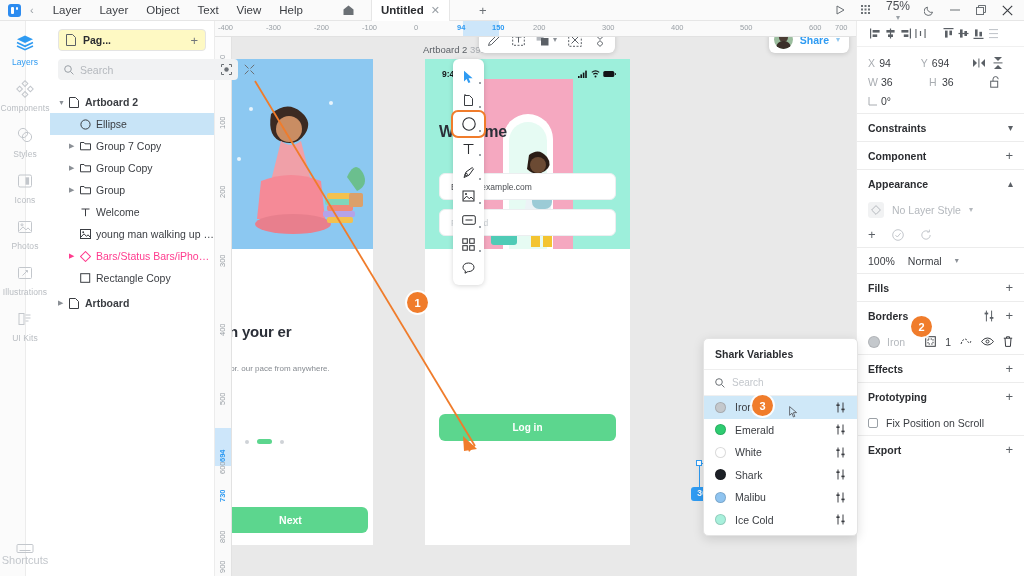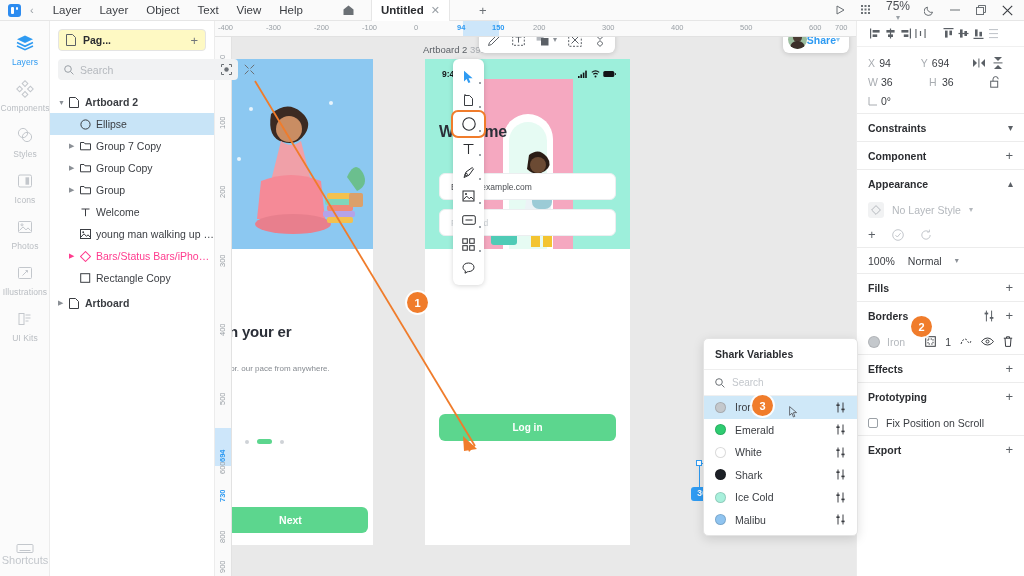--- a/index.html
+++ b/index.html
@@ -34,21 +34,21 @@
     font-weight:bold; font-size:11.5px; color:#2b2d31;
   }
   .tab .x { color:#9aa0a6; font-weight:normal; font-size:11px; }
   .tab-plus { margin-left:11px; color:#6b7075; font-size:13px; }
   .topright { margin-left:auto; display:flex; align-items:center; gap:0; padding-right:4px;}
   .topright > div { width:26px; height:21px; display:flex; align-items:center; justify-content:center; color:#6b7075; font-size:12px;flex-direction:column;}
   .zoomlabel { width:auto !important; padding:0 6px; font-size:11px; color:#4a4d52 !important;}
 
   
   .rail {
-    position:absolute; left:0; top:21px; width:50px; height:555px;
+    position:absolute; left:0; top:21px; width:26px; height:555px;
     background:#fbfbfb; border-right:1px solid #ececec; z-index:30;
   }
   .rail-item { width:50px; padding-top:11px; text-align:center; color:#b9bdc2; }
   .rail-item .ri-ico { height:22px; display:flex; align-items:center; justify-content:center; }
   .rail-item .ri-lab { font-size:8.5px; margin-top:3px; letter-spacing:.1px; }
   .rail-item.active { color:#2f9bf2; }
   .rail-shortcuts { position:absolute; bottom:10px; left:0; width:50px; text-align:center; color:#c3c7cc;}
 
   
   .layers {
@@ -135,21 +135,21 @@
   
   .floattools{
     position:absolute; left:264px; top:5px; height:27px; background:#fff; border-radius:6px;
     box-shadow:0 1px 5px rgba(0,0,0,.16); display:flex; align-items:center; padding:0 8px; gap:11px; z-index:20;
   }
   .floattools > div{ color:#5b6066; display:flex; align-items:center; gap:3px;}
 
   
   .sharepill{
     position:absolute; right:7px; top:5px; height:27px; background:#fff; border-radius:6px;
-    box-shadow:0 1px 5px rgba(0,0,0,.16); display:flex; align-items:center; padding:0 9px 0 5px; z-index:20;
+    box-shadow:0 1px 5px rgba(0,0,0,.16); display:flex; align-items:center; padding:0 9px 0 5px; gap:7px; z-index:20;
   }
   .avatar{ width:19px; height:19px; border-radius:50%; background:#9bbd9e; overflow:hidden; position:relative;}
   .avatar::before{content:"";position:absolute;left:5px;top:3px;width:9px;height:9px;border-radius:50%;background:#4a3b33;}
   .avatar::after{content:"";position:absolute;left:2px;top:11px;width:15px;height:9px;border-radius:7px 7px 0 0;background:#3b2f29;}
   .sharepill .slab{ color:#2f9bf2; font-weight:bold; font-size:10.5px;}
   .sharepill .scar{ color:#8fc7ef; font-size:8px;}
 
   
   .selbox{ position:absolute; left:484px; top:442px; width:32px; height:32px; border:1.3px solid #2f9bf2; z-index:18;}
   .selhandle{ position:absolute; width:6px; height:6px; background:#fff; border:1.3px solid #2f9bf2;}
@@ -818,35 +818,35 @@
             <svg width="11" height="11" viewBox="0 0 11 11">
               <g stroke="#3a3d42" fill="none">
                 <path d="M3 0.5v10M8 0.5v10"></path>
               </g>
               <rect x="1.4" y="2.4" width="3.2" height="1.6" fill="#3a3d42"></rect>
               <rect x="6.4" y="6.6" width="3.2" height="1.6" fill="#3a3d42"></rect>
             </svg>
           </span>
       </div>
       <div class="cvrow">
-        <span class="sw" style="background:#a8f0dc"></span>
-        <span>Ice Cold</span>
+        <span class="sw" style="background:#8fc4f0"></span>
+        <span>Malibu</span>
         <span class="adj">
             <svg width="11" height="11" viewBox="0 0 11 11">
               <g stroke="#3a3d42" fill="none">
                 <path d="M3 0.5v10M8 0.5v10"></path>
               </g>
               <rect x="1.4" y="2.4" width="3.2" height="1.6" fill="#3a3d42"></rect>
               <rect x="6.4" y="6.6" width="3.2" height="1.6" fill="#3a3d42"></rect>
             </svg>
           </span>
       </div>
       <div class="cvrow">
-        <span class="sw" style="background:#8fc4f0"></span>
-        <span>Malibu</span>
+        <span class="sw" style="background:#a8f0dc"></span>
+        <span>Ice Cold</span>
         <span class="adj">
             <svg width="11" height="11" viewBox="0 0 11 11">
               <g stroke="#3a3d42" fill="none">
                 <path d="M3 0.5v10M8 0.5v10"></path>
               </g>
               <rect x="1.4" y="2.4" width="3.2" height="1.6" fill="#3a3d42"></rect>
               <rect x="6.4" y="6.6" width="3.2" height="1.6" fill="#3a3d42"></rect>
             </svg>
           </span>
       </div>

